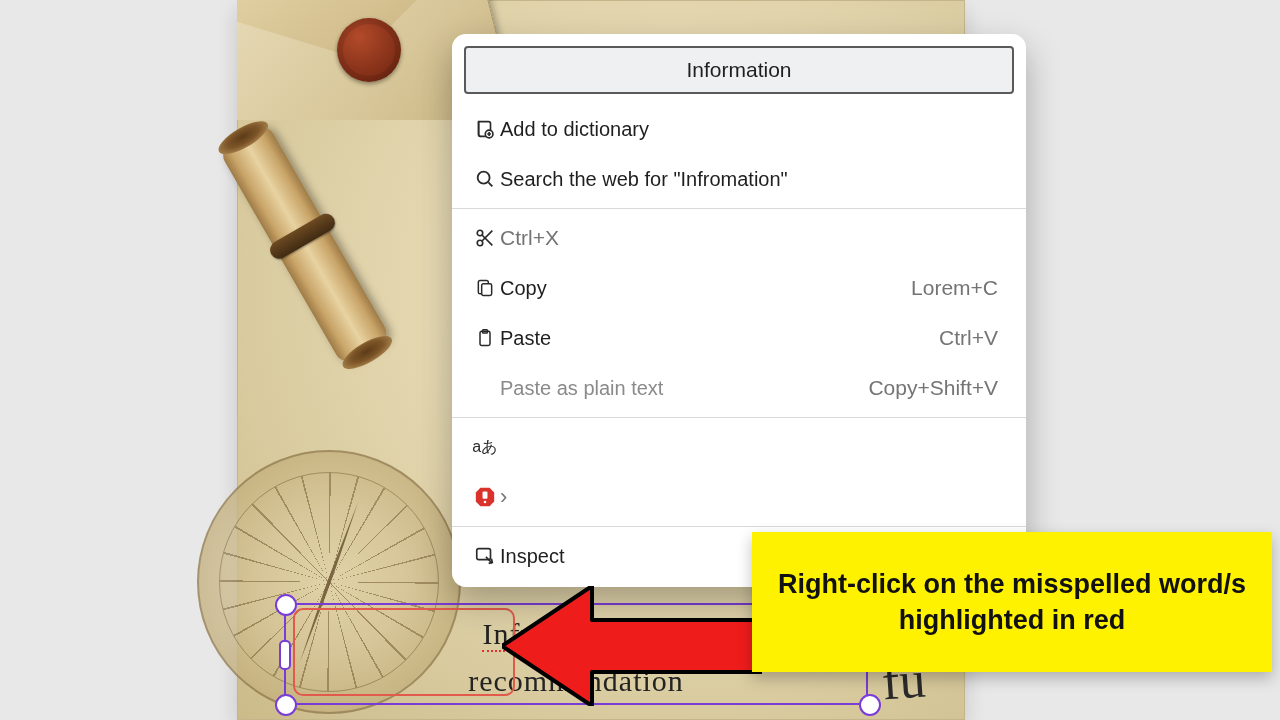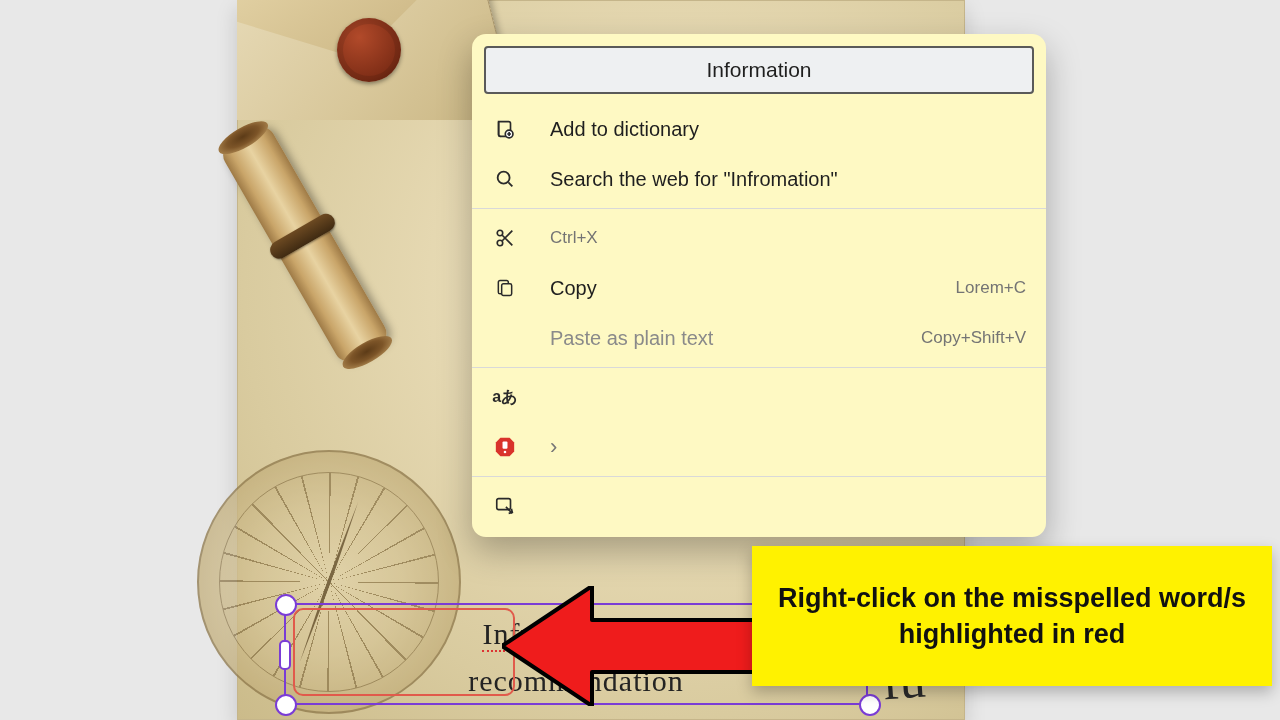--- a/index.html
+++ b/index.html
@@ -58,38 +58,38 @@
     .handle.tl{left:38px;top:594px}.handle.tr{left:622px;top:594px}
     .handle.bl{left:38px;top:694px}.handle.br{left:622px;top:694px}
     .side-handle{position:absolute;width:8px;height:26px;background:#fff;border:2px solid #7a3cd6;border-radius:5px}
     .side-handle.l{left:42px;top:640px}.side-handle.r{left:626px;top:640px}
 
     
     .sig{position:absolute;right:40px;bottom:10px;font-family:"Brush Script MT",cursive;
       font-size:52px;color:#2a2a2a;transform:rotate(-4deg)}
 
     
-    .ctx{position:absolute;left:472px;top:34px;width:574px;background:#fef9c3;
+    .ctx{position:absolute;left:452px;top:34px;width:574px;background:#ffffff;
       border-radius:14px;box-shadow:0 14px 34px rgba(0,0,0,.28);padding:10px 0 6px;
       font-size:20px;color:#1f1f1f}
     .ctx .suggest{margin:2px 12px 10px;padding:10px 14px;border:2px solid #5a5a5a;border-radius:4px;
       background:#eef0f2;text-align:center;font-size:21px}
-    .ctx .row{display:flex;align-items:center;gap:32px;padding:12px 20px 12px 20px;cursor:default}
+    .ctx .row{display:flex;align-items:center;gap:2px;padding:12px 28px 12px 20px;cursor:default}
     .ctx .ico{width:26px;height:26px;flex:0 0 26px;display:flex;align-items:center;justify-content:center;color:#2a2a2a}
     .ctx .lbl{flex:1}
-    .ctx .kbd{color:#747474;font-size:17px}
+    .ctx .kbd{color:#747474;font-size:21px}
     .ctx .sep{height:1px;background:#d9d9d9;margin:4px 0}
     .ctx .disabled{color:#8a8a8a}
     .ctx .chev{color:#777;font-size:22px}
 
     
     .arrow{position:absolute;left:502px;top:586px;width:260px;height:120px;pointer-events:none}
 
     
-    .callout{position:absolute;left:752px;top:546px;width:520px;height:140px;background:#fff200;
+    .callout{position:absolute;left:752px;top:532px;width:520px;height:140px;background:#fff200;
       box-shadow:0 6px 14px rgba(0,0,0,.25);display:flex;align-items:center;justify-content:center;
       text-align:center;font-weight:700;font-size:27px;line-height:1.35;color:#111;padding:0 14px;box-sizing:border-box}
   </style>
 </head>
 <body>
 
 <div class="stage">
 
   <div class="page">
     <div class="envelope">
@@ -174,31 +174,41 @@
       <span class="ico">
         <svg width="20" height="22" viewBox="0 0 24 24" fill="none" stroke="currentColor" stroke-width="1.8">
             <rect x="8" y="7" width="12" height="14" rx="2"></rect>
             <path d="M16 7V5a2 2 0 0 0-2-2H6a2 2 0 0 0-2 2v12a2 2 0 0 0 2 2h2"></path>
           </svg>
       </span>
       <span class="lbl">Copy</span>
       <span class="kbd">Lorem+C</span>
     </div>
 
+    <div class="row">
+      <span class="ico">
+        <svg width="20" height="22" viewBox="0 0 24 24" fill="none" stroke="currentColor" stroke-width="1.8">
+            <rect x="6" y="4" width="12" height="17" rx="2"></rect>
+            <rect x="9" y="2" width="6" height="4" rx="1"></rect>
+          </svg>
+      </span>
+      <span class="lbl">Paste</span>
+      <span class="kbd">Ctrl+V</span>
+    </div>
 
     <div class="row disabled">
       <span class="ico"></span>
       <span class="lbl">Paste as plain text</span>
       <span class="kbd">Copy+Shift+V</span>
     </div>
 
     <div class="sep"></div>
 
     <div class="row">
-      <span class="ico" style="font-size:16px;font-weight:700">aあ</span>
+      <span class="ico" style="font-size:16px;font-weight:400">aあ</span>
     </div>
 
     <div class="row">
       <span class="ico">
         <svg width="22" height="22" viewBox="0 0 24 24">
             <polygon points="7,2 17,2 22,7 22,17 17,22 7,22 2,17 2,7" fill="#d9332b"></polygon>
             <rect x="9.3" y="6" width="5.4" height="8" rx="1.2" fill="#fff"></rect>
             <circle cx="12" cy="17.5" r="1.4" fill="#fff"></circle>
           </svg>
       </span>
@@ -207,20 +217,21 @@
 
     <div class="sep"></div>
 
     <div class="row">
       <span class="ico">
         <svg width="22" height="22" viewBox="0 0 24 24" fill="none" stroke="currentColor" stroke-width="1.8">
             <rect x="3" y="4" width="15" height="12" rx="2"></rect>
             <path d="m13 13 7 7M16 20l4-1-1-4"></path>
           </svg>
       </span>
+      <span class="lbl">Inspect</span>
     </div>
   </div>
 
   <svg class="arrow" viewBox="0 0 260 120">
     <polygon points="0,60 90,0 90,34 260,34 260,86 90,86 90,120" fill="#ef1c1c" stroke="#000" stroke-width="4" stroke-linejoin="round"></polygon>
   </svg>
 
   <div class="callout">Right-click on the misspelled word/s highlighted in red</div>
 </div>
 

